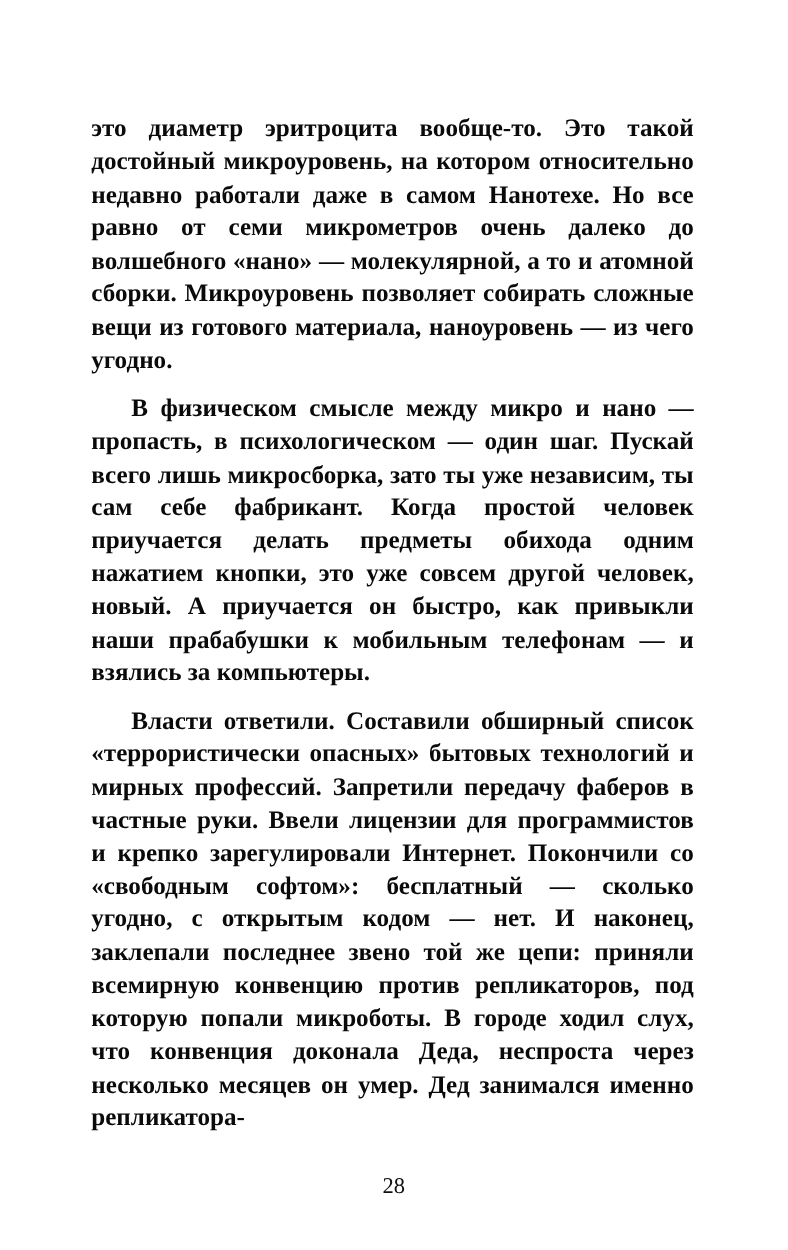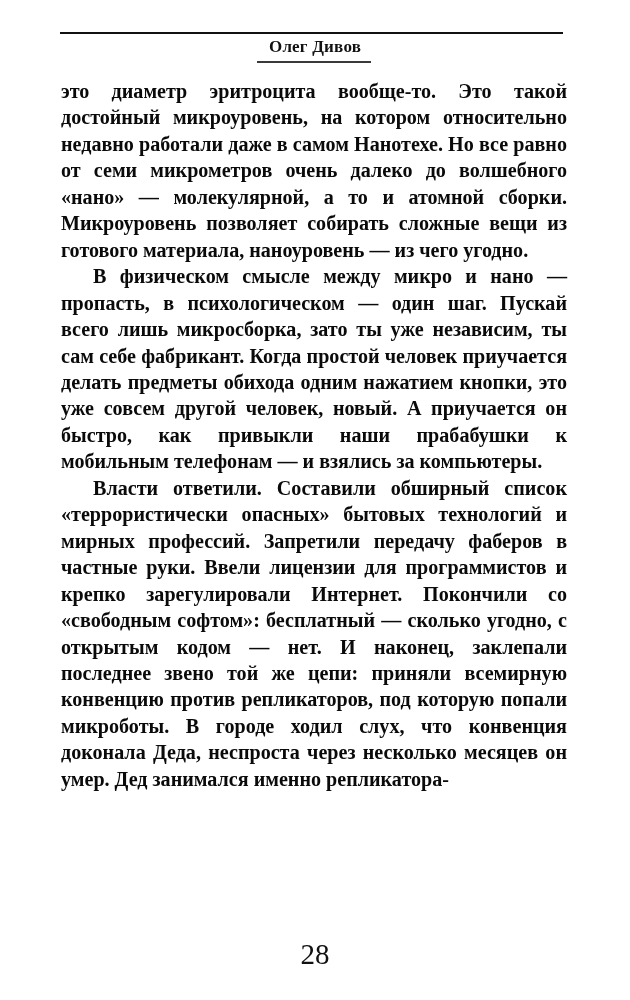--- a/index.html
+++ b/index.html
@@ -66,21 +66,21 @@
 
   
   .text-column {
     position: absolute;
     left: 61px;
     top: 78px;
     width: 506px;
   }
 
   .para {
-    margin: 0;
+    margin: 12px;
     font-family: "Liberation Serif", "DejaVu Serif", serif;
     font-size: 20.1px;
     line-height: 26.45px;
     font-weight: 700;
     text-align: justify;
     text-justify: inter-word;
     text-indent: 32px;
     color: #0a0a0a;
     -webkit-font-smoothing: none;
     hyphens: manual;
@@ -91,35 +91,30 @@
   }
 
   
   .folio {
     position: absolute;
     left: 0;
     top: 938px;
     width: 630px;
     text-align: center;
     font-family: "Liberation Serif", "DejaVu Serif", serif;
-    font-size: 29px;
+    font-size: 18px;
     font-weight: 400;
     color: #111111;
   }
 </style>
 </head>
 <body>
 
 <div class="page">
 
-  <div class="header-zone">
-    <div class="header-rule-top"></div>
-    <div class="header-title">Олег Дивов</div>
-    <div class="header-rule-under"></div>
-  </div>
 
   <div class="text-column">
     <p class="para no-indent">это диаметр эритроцита вообще-то. Это такой достойный микроуровень, на котором относительно недавно работали даже в самом Нанотехе. Но все равно от семи микрометров очень далеко до волшебного «нано» — молекулярной, а то и атомной сборки. Микроуровень позволяет собирать сложные вещи из готового материала, наноуровень — из чего угодно.</p>
     <p class="para">В физическом смысле между микро и нано — пропасть, в психологическом — один шаг. Пускай всего лишь микросборка, зато ты уже независим, ты сам себе фабрикант. Когда простой человек приучается делать предметы обихода одним нажатием кнопки, это уже совсем другой человек, новый. А приучается он быстро, как привыкли наши прабабушки к мобильным телефонам — и взялись за компьютеры.</p>
     <p class="para">Власти ответили. Составили обширный список «террористически опасных» бытовых технологий и мирных профессий. Запретили передачу фаберов в частные руки. Ввели лицензии для программистов и крепко зарегулировали Интернет. Покончили со «свободным софтом»: бесплатный — сколько угодно, с открытым кодом — нет. И наконец, заклепали последнее звено той же цепи: приняли всемирную конвенцию против репликаторов, под которую попали микроботы. В городе ходил слух, что конвенция доконала Деда, неспроста через несколько месяцев он умер. Дед занимался именно репликатора-</p>
   </div>
 
   <div class="folio">28</div>
 
 </div>

